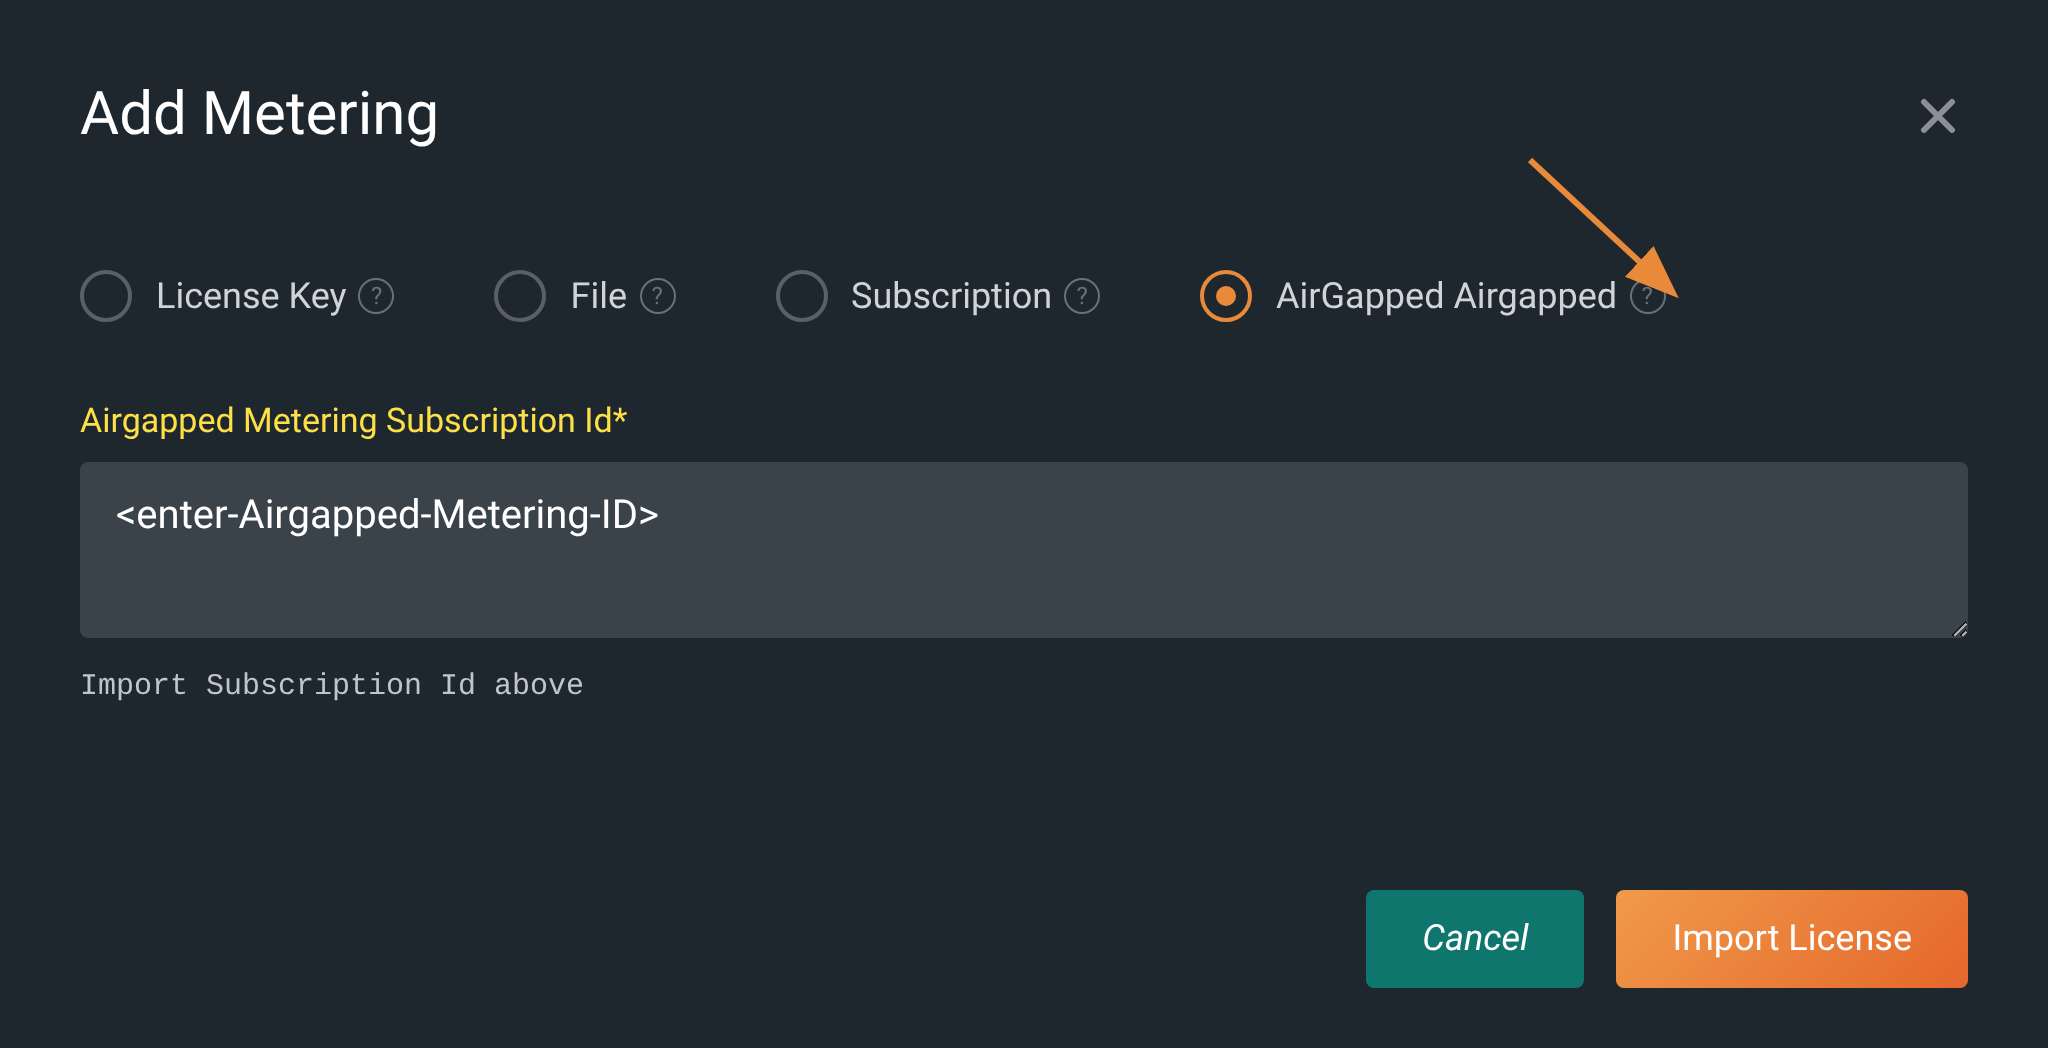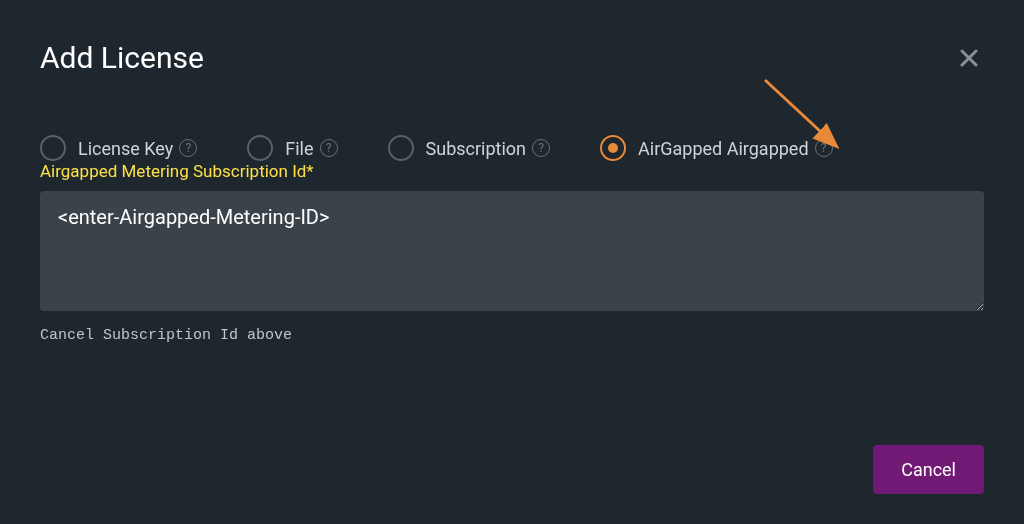--- a/index.html
+++ b/index.html
@@ -32,20 +32,21 @@
       padding: 0;
       width: 30px;
       height: 30px;
       display: flex;
       align-items: center;
       justify-content: center;
     }
     .radio-group {
       display: flex;
       gap: 50px;
+      margin-bottom: 40px;
     }
     .radio-option {
       display: flex;
       align-items: center;
       gap: 12px;
       cursor: pointer;
     }
     .radio-outer {
       width: 26px;
       height: 26px;
@@ -83,21 +84,21 @@
       font-size: 12px;
       color: #6a7076;
     }
     .field-label {
       font-size: 17px;
       color: #fde047;
       margin-bottom: 10px;
     }
     .textarea {
       width: 100%;
-      height: 120px;
+      height: 88px;
       background: #3a434a;
       border: none;
       border-radius: 4px;
       padding: 14px 18px;
       font-size: 20px;
       color: #ffffff;
       font-family: inherit;
       resize: both;
       outline: none;
     }
@@ -117,39 +118,40 @@
     }
     .btn {
       padding: 14px 28px;
       font-size: 18px;
       border: none;
       border-radius: 4px;
       cursor: pointer;
       font-family: inherit;
     }
     .btn-cancel {
-      background: #701a75;
-      color: #ffffff;
+      background: #0f766e;
+      color: #ffffff;
+      font-style: italic;
     }
     .btn-primary {
       background: linear-gradient(135deg, #f09a4a 0%, #e5672b 100%);
       color: #ffffff;
     }
     .arrow-annotation {
       position: absolute;
       top: 70px;
       left: 750px;
       pointer-events: none;
     }
   </style>
 </head>
 <body>
 
 <div class="header">
-  <h1 class="title">Add License</h1>
+  <h1 class="title">Add Metering</h1>
   <button class="close-btn">
     <span>
       <svg width="18" height="18" viewBox="0 0 18 18">
           <path d="M2 2 L16 16 M16 2 L2 16" stroke="currentColor" stroke-width="3" stroke-linecap="round"></path>
         </svg>
     </span>
   </button>
 </div>
 
 <div class="radio-group">
@@ -181,25 +183,26 @@
     <span class="radio-label">
       <span>AirGapped Airgapped</span>
       <span class="help-icon">?</span>
     </span>
   </div>
 </div>
 
 <div>
   <div class="field-label">Airgapped Metering Subscription Id*</div>
   <textarea class="textarea" style="">&lt;enter-Airgapped-Metering-ID&gt;</textarea>
-  <div class="helper-text">Cancel Subscription Id above</div>
+  <div class="helper-text">Import Subscription Id above</div>
 </div>
 
 <div class="footer">
   <button class="btn btn-cancel">Cancel</button>
+  <button class="btn btn-primary">Import License</button>
 </div>
 
 <svg class="arrow-annotation" width="120" height="100" viewBox="0 0 120 100">
   <defs>
     <marker id="arrowhead" markerWidth="10" markerHeight="10" refX="7" refY="3.5" orient="auto">
       <polygon points="0 0, 9 3.5, 0 7" fill="#e88a3a"></polygon>
     </marker>
   </defs>
   <line x1="15" y1="10" x2="85" y2="75" stroke="#e88a3a" stroke-width="3" marker-end="url(#arrowhead)"></line>
 </svg>

